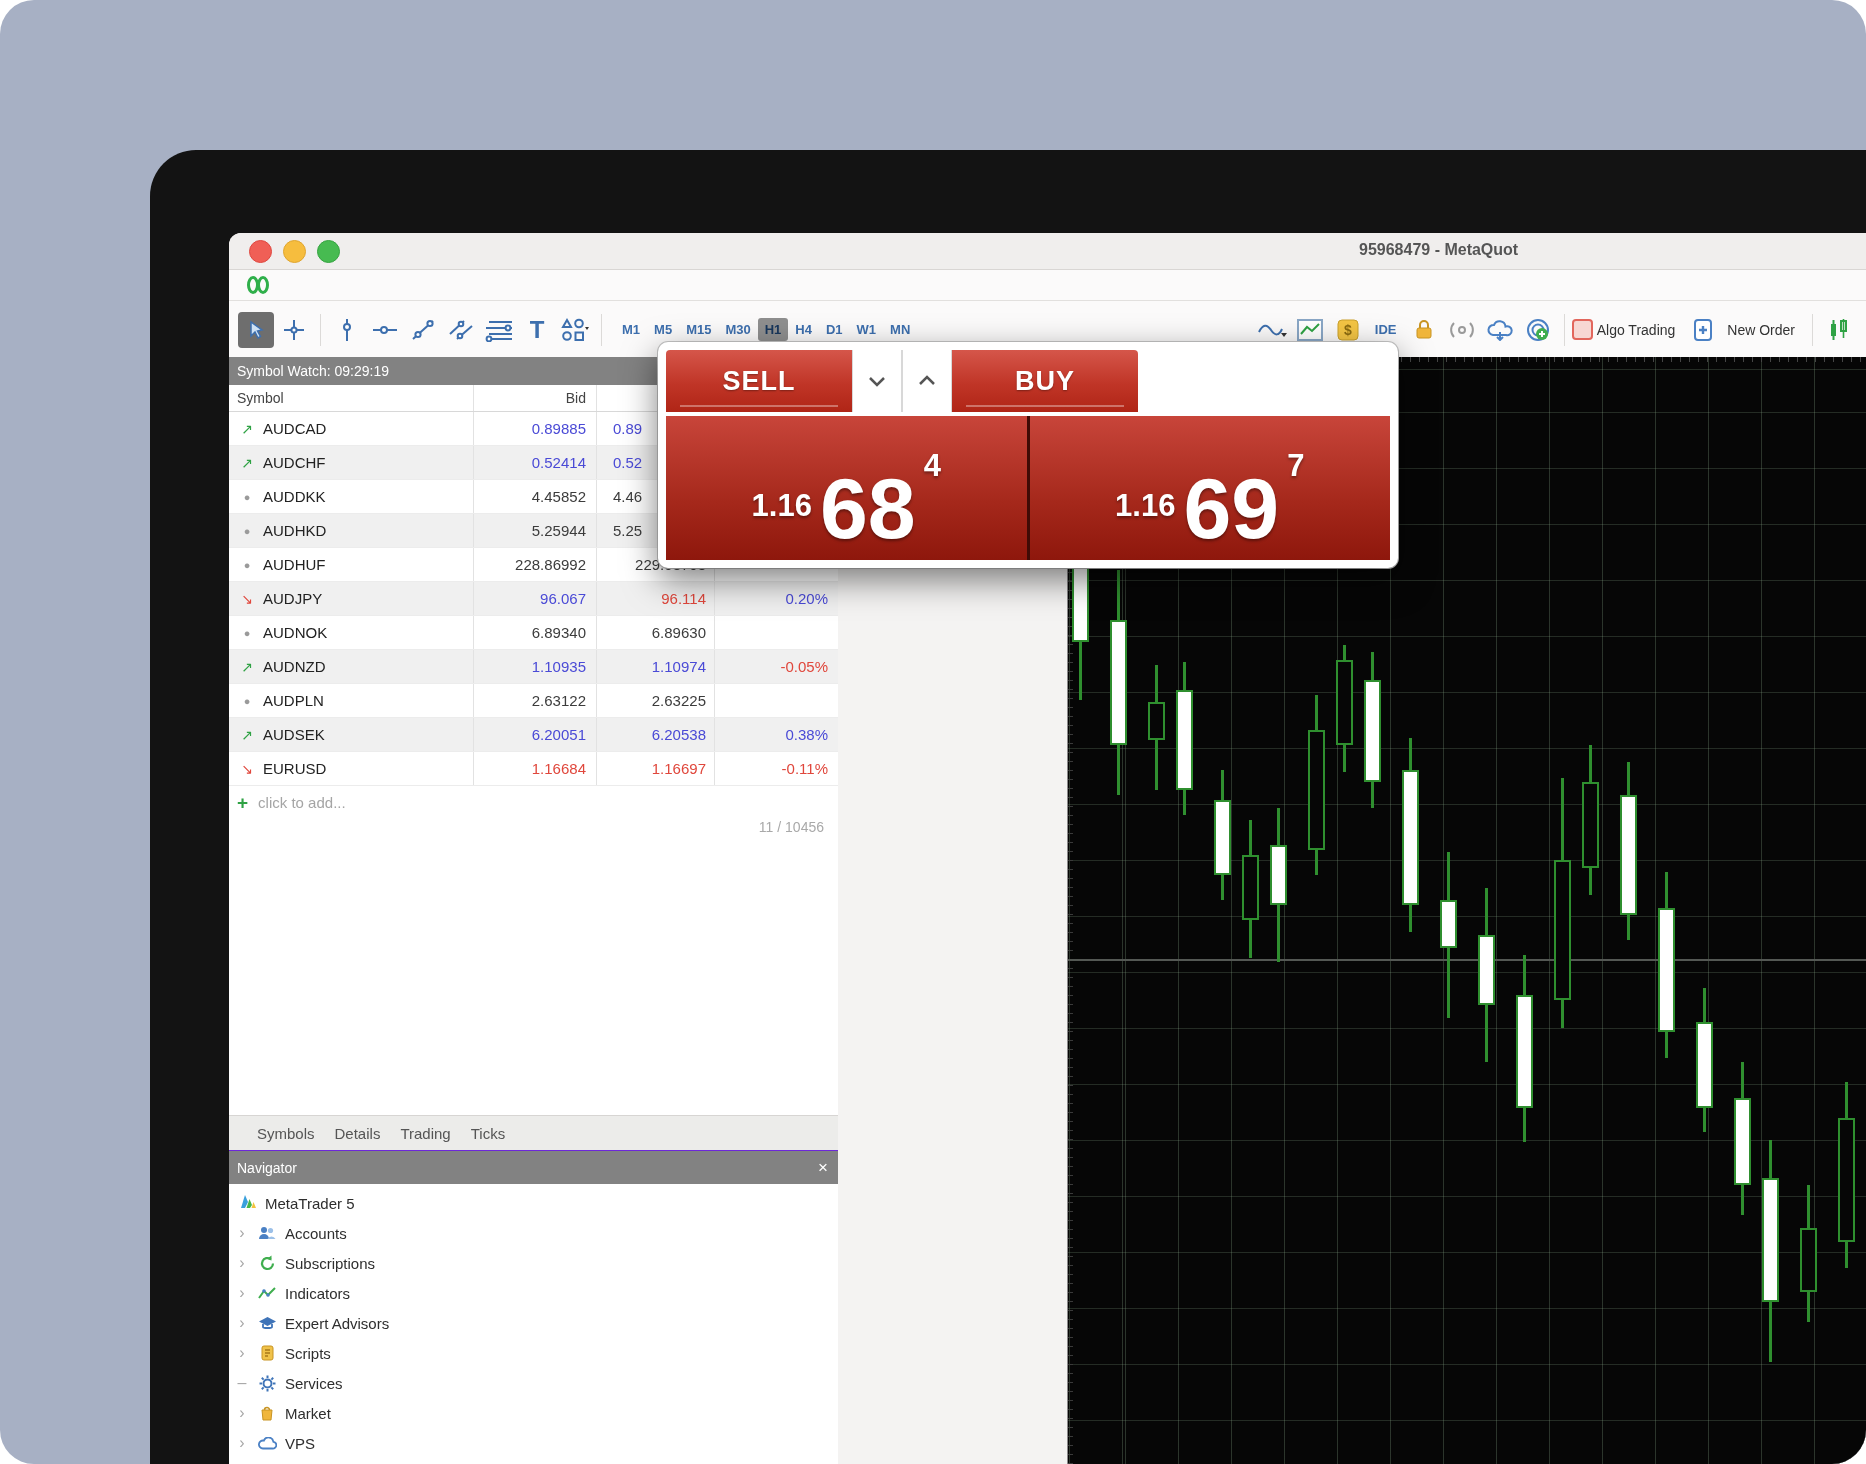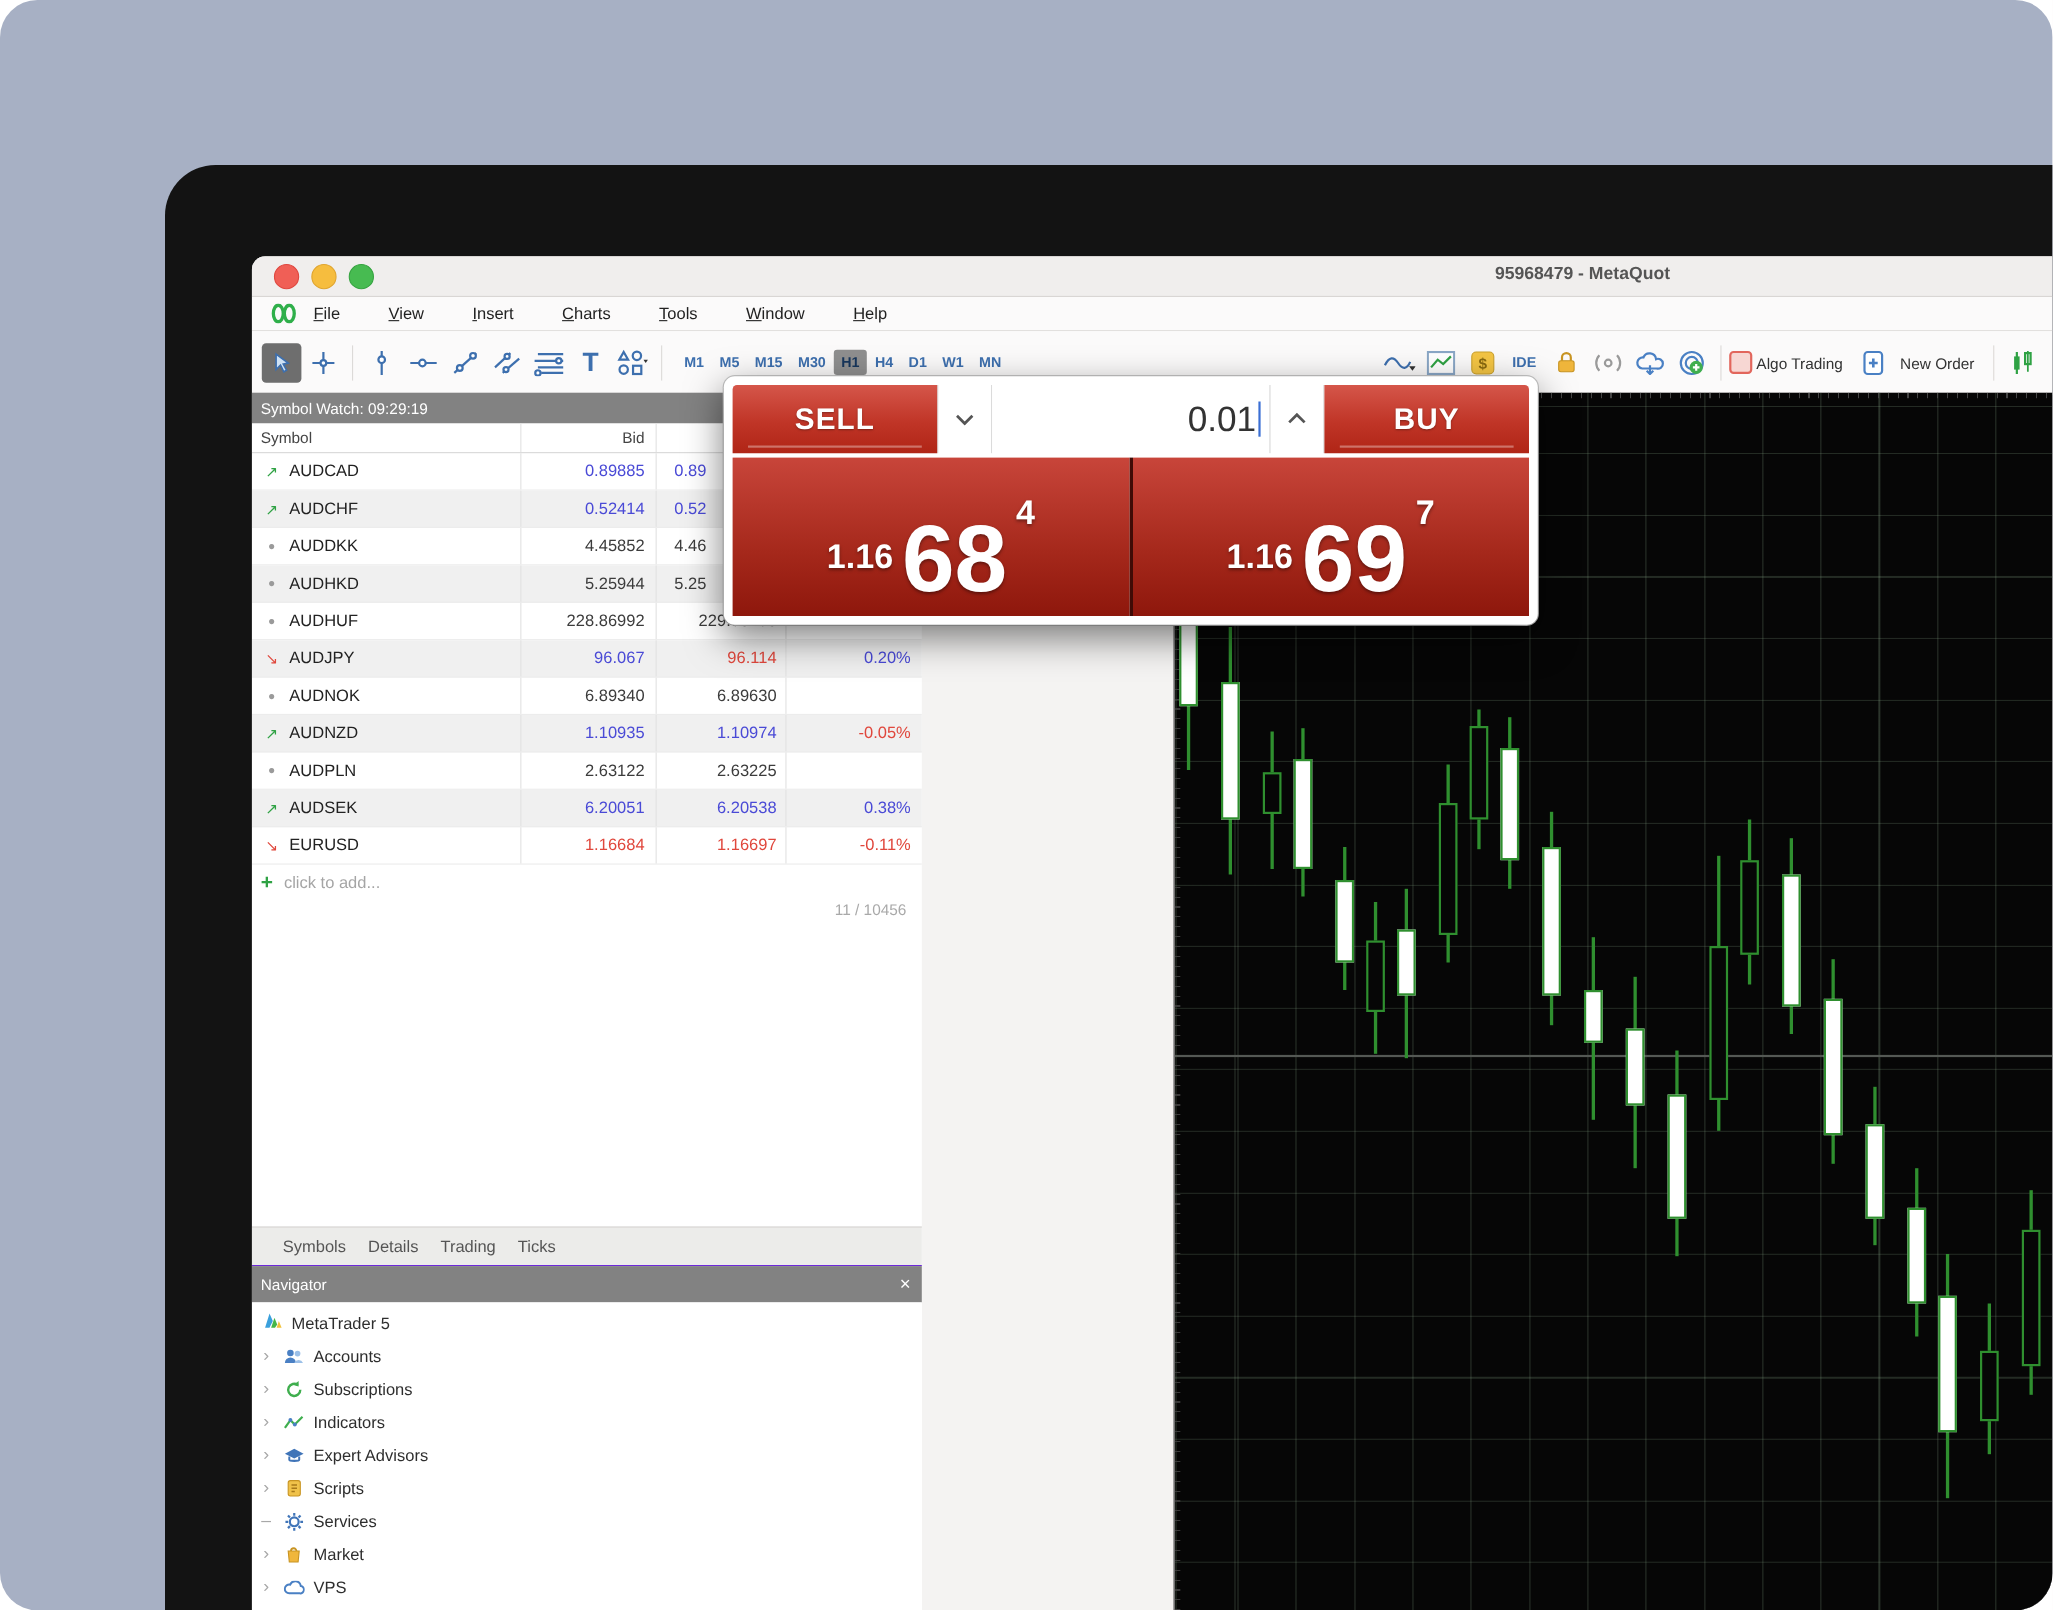--- a/index.html
+++ b/index.html
@@ -106,29 +106,20 @@
       <div class="tl yellow"></div>
       <div class="tl green"></div>
       <div class="win-title">95968479 - MetaQuot</div>
     </div>
 
     <div class="menubar">
       <svg class="mt-logo" viewBox="0 0 26 18">
         <ellipse cx="8" cy="9" rx="4.5" ry="7.5" fill="none" stroke="#2faf4a" stroke-width="3"></ellipse>
         <ellipse cx="18" cy="9" rx="4.5" ry="7.5" fill="none" stroke="#2faf4a" stroke-width="3"></ellipse>
       </svg>
-      <div id="menu-host" style="display:flex;gap:44px;">
-          <span class="menu-item"><span>File</span></span>
-          <span class="menu-item"><span>View</span></span>
-          <span class="menu-item"><span>Insert</span></span>
-          <span class="menu-item"><span>Charts</span></span>
-          <span class="menu-item"><span>Tools</span></span>
-          <span class="menu-item"><span>Window</span></span>
-          <span class="menu-item"><span>Help</span></span>
-        </div>
     </div>
 
     <div class="toolbar">
       <span class="ticon selected">
         <svg width="22" height="22" viewBox="0 0 22 22">
             <path d="M6 3 L6 17 L10 13 L13 19 L15.5 17.5 L12.5 12 L17 11 Z" fill="#cfe2f5" stroke="#3d6fae" stroke-width="1.5"></path>
           </svg>
       </span>
       <span class="ticon">
         <svg width="24" height="24" viewBox="0 0 24 24" stroke="#3d6fae" stroke-width="2" fill="none">
@@ -560,24 +551,20 @@
   </div>
 
   <div class="trade-popup">
     <div class="tp-row1">
       <div class="tp-btn sell">SELL</div>
       <div class="tp-chev">
         <svg width="20" height="12" viewBox="0 0 20 12" fill="none" stroke="#555" stroke-width="2.5">
             <path d="M3 3 L10 10 L17 3"></path>
           </svg>
       </div>
-      <div class="tp-vol">
-        <span>0.01</span>
-        <span class="tp-caret"></span>
-      </div>
       <div class="tp-chev">
         <svg width="20" height="12" viewBox="0 0 20 12" fill="none" stroke="#555" stroke-width="2.5">
             <path d="M3 9 L10 2 L17 9"></path>
           </svg>
       </div>
       <div class="tp-btn buy">BUY</div>
     </div>
     <div class="tp-row2">
       <div class="tp-price">
         <span class="bf">1.16</span>

